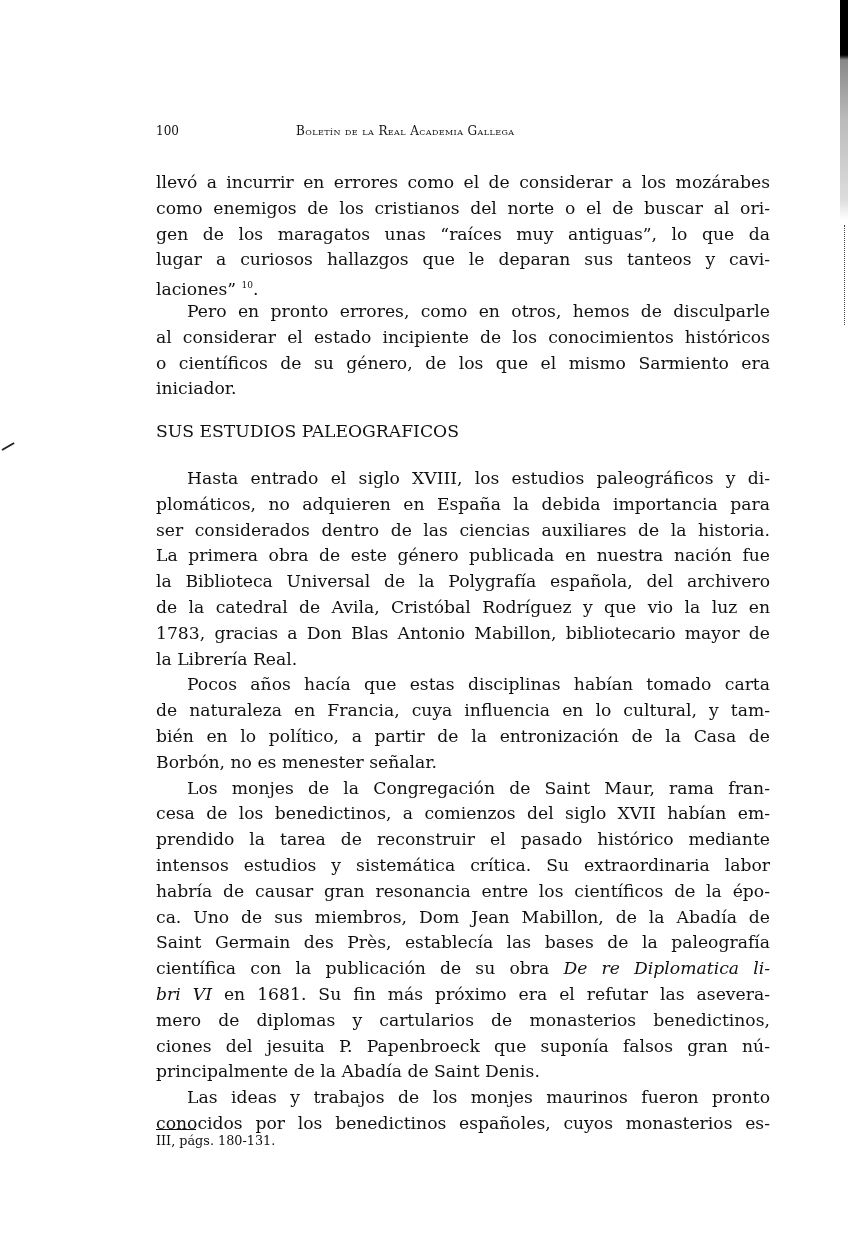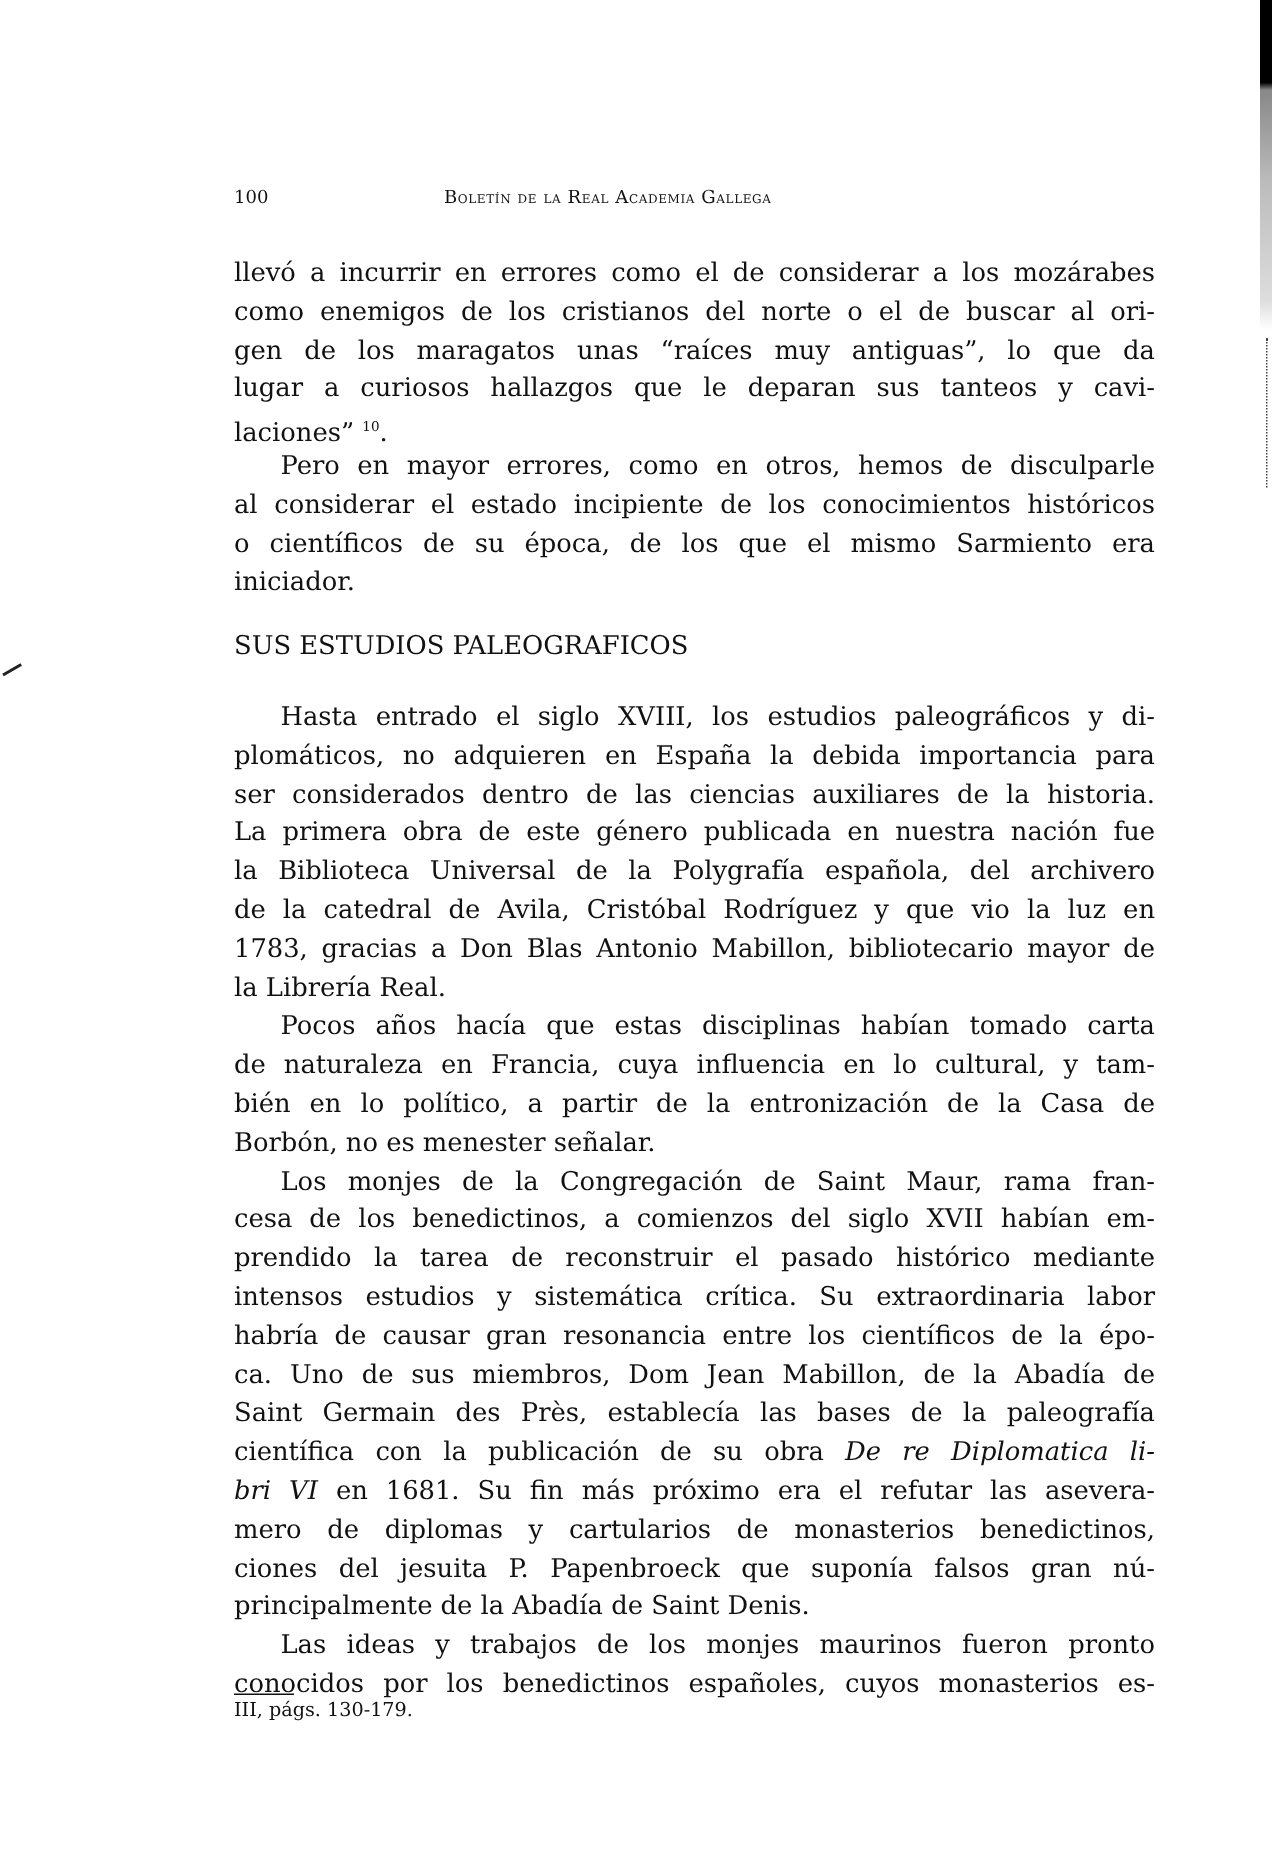--- a/index.html
+++ b/index.html
@@ -47,23 +47,23 @@
 
   <div class="body-text">
     <div>
       <div class="line">llevó a incurrir en errores como el de considerar a los mozárabes</div>
       <div class="line">como enemigos de los cristianos del norte o el de buscar al ori-</div>
       <div class="line">gen de los maragatos unas “raíces muy antiguas”, lo que da</div>
       <div class="line">lugar a curiosos hallazgos que le deparan sus tanteos y cavi-</div>
       <div class="line last"><span>laciones”</span> <span class="sup">10</span><span>.</span></div>
     </div>
     <div>
-      <div class="line indent">Pero en mayor errores, como en otros, hemos de disculparle</div>
+      <div class="line indent">Pero en pronto errores, como en otros, hemos de disculparle</div>
       <div class="line">al considerar el estado incipiente de los conocimientos históricos</div>
-      <div class="line">o científicos de su época, de los que el mismo Sarmiento era</div>
+      <div class="line">o científicos de su género, de los que el mismo Sarmiento era</div>
       <div class="line last">iniciador.</div>
     </div>
   </div>
 
   <div class="heading">SUS ESTUDIOS PALEOGRAFICOS</div>
 
   <div class="block2">
     <div>
       <div class="line indent">Hasta entrado el siglo XVIII, los estudios paleográficos y di-</div>
       <div class="line">plomáticos, no adquieren en España la debida importancia para</div>
@@ -95,16 +95,16 @@
       <div class="line last">principalmente de la Abadía de Saint Denis.</div>
     </div>
     <div>
       <div class="line indent">Las ideas y trabajos de los monjes maurinos fueron pronto</div>
       <div class="line">conocidos por los benedictinos españoles, cuyos monasterios es-</div>
     </div>
   </div>
 
   <div class="footnote-rule"></div>
   <div class="footnote">
-    <div class="line last">III, págs. 130-179.</div>
+    <div class="line last">III, págs. 180-131.</div>
   </div>
 
 </div>
 
 </body></html>

